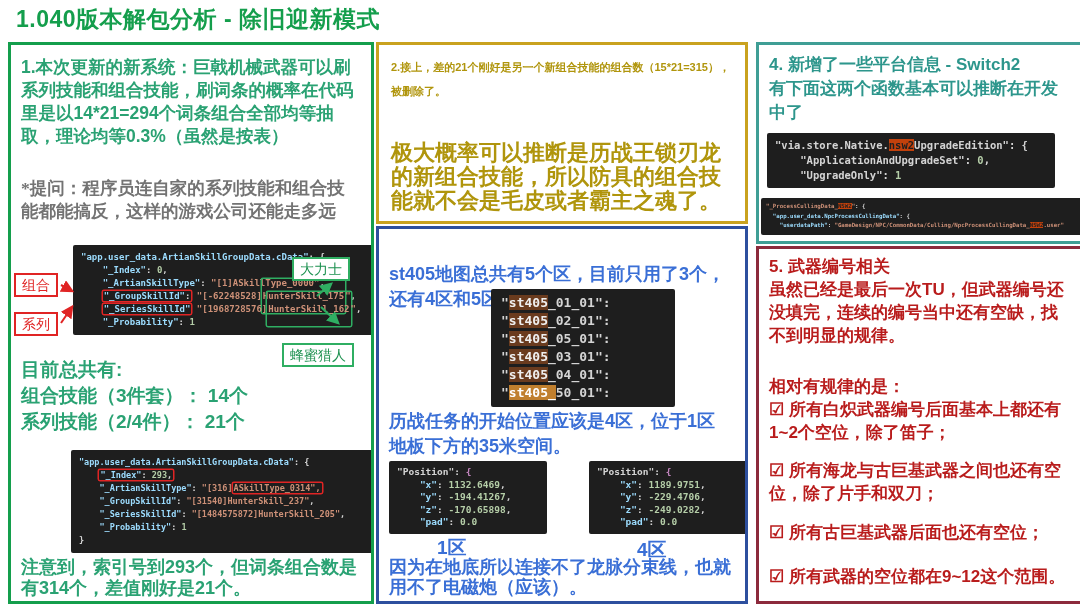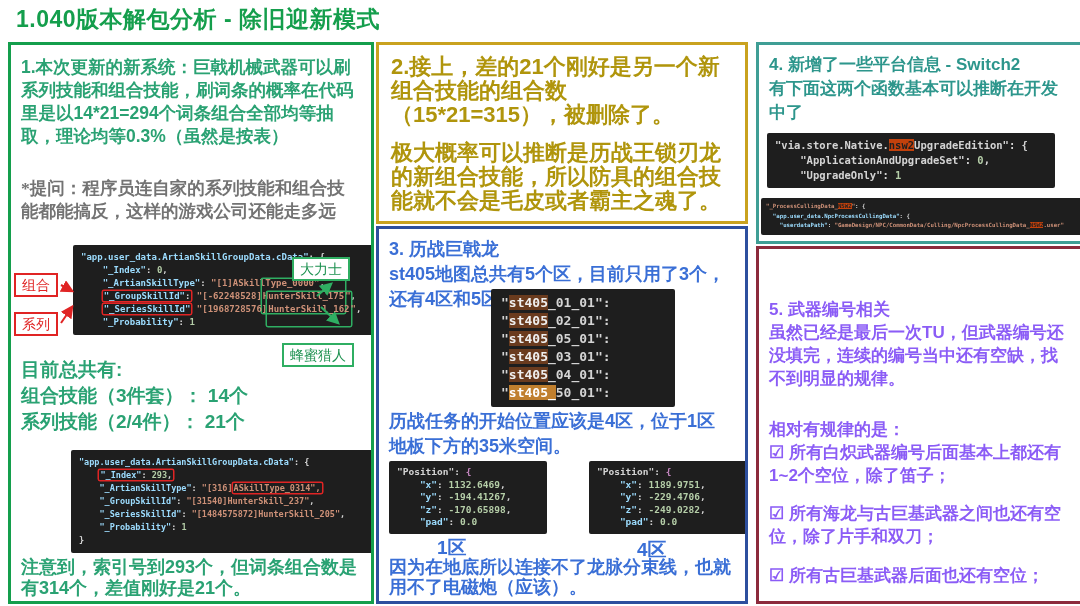--- a/index.html
+++ b/index.html
@@ -12,21 +12,21 @@
   .p-mid-top{left:376px;top:42px;width:366px;height:176px;border:3px solid #c9a21f;}
   .p-mid-bot{left:376px;top:226px;width:366px;height:372px;border:3px solid #2d4f9e;}
   .p-right-top{left:756px;top:42px;width:322px;height:196px;border:3px solid #3f9e95;}
   .p-right-bot{left:756px;top:246px;width:322px;height:352px;border:3px solid #8c2a3c;}
   .txt{position:absolute;font-weight:bold;margin:0;}
   .teal-green{color:#2aa273;}
   .redtxt{color:#737373;font-family:Liberation Serif, serif;}
   .goldtxt{color:#b0950c;}
   .bluetxt{color:#3a6fd6;}
   .tealtxt{color:#2d968c;}
-  .maroontxt{color:#8b5cf6;margin-top:43px;}
+  .maroontxt{color:#b91c1c;}
   
   .code{position:absolute;background:#1e1e1e;border-radius:2px;color:#d4d4d4;
         font-family:"DejaVu Sans Mono",monospace;font-weight:600;}
   .cl{white-space:pre;}
   .w{color:#d4d4d4;}
   .key{color:#9cdcfe;}
   .str{color:#ce9178;}
   .num{color:#b5cea8;}
   .mag{color:#c586c0;}
   .hlb{background:#6a3b1e;color:#efefef;}
@@ -45,21 +45,21 @@
   .p1-question{left:10px;top:132px;width:340px;font-size:17.5px;line-height:23px;}
   .p1-code1{left:62px;top:200px;width:290px;font-size:9px;line-height:13px;padding:6px 8px;}
   .lbl-group{left:3px;top:228px;}
   .lbl-series{left:3px;top:267px;}
   .lbl-strongman{left:281px;top:212px;}
   .lbl-honey{left:271px;top:298px;}
   .p1-summary{left:10px;top:312px;width:340px;font-size:19px;line-height:26px;}
   .p1-code2{left:60px;top:405px;width:294px;font-size:8.5px;line-height:13px;padding:6px 8px;}
   .p1-note{left:10px;top:512px;width:344px;font-size:18px;line-height:21px;}
   
-  .p2-a{left:12px;top:10px;width:340px;font-size:22px;line-height:24px;}
+  .p2-a{left:12px;top:10px;width:340px;font-size:11px;line-height:24px;}
   .p2-b{left:12px;top:96px;width:340px;font-size:22px;line-height:24px;}
   
   .p3-head{left:10px;top:8px;width:344px;font-size:18px;line-height:25px;}
   .p3-body{left:10px;top:33px;width:344px;font-size:18px;line-height:25px;}
   .p3-st405{left:112px;top:60px;width:164px;font-size:13px;line-height:18px;padding:5px 10px;font-weight:bold;}
   .p3-mid{left:10px;top:180px;width:344px;font-size:18px;line-height:25px;}
   .p3-pos1{left:10px;top:232px;width:142px;font-size:9.5px;line-height:12.5px;padding:5px 8px;}
   .p3-pos2{left:210px;top:232px;width:142px;font-size:9.5px;line-height:12.5px;padding:5px 8px;}
   .p3-lbl1{left:58px;top:306px;font-size:19px;}
   .p3-lbl4{left:258px;top:308px;font-size:19px;}
@@ -137,21 +137,20 @@
 
     <p class="txt teal-green p1-note">注意到，索引号到293个，但词条组合数是有314个，差值刚好是21个。</p>
   </section>
 
   <section class="panel p-mid-top">
     <p class="txt goldtxt p2-a">2.接上，差的21个刚好是另一个新组合技能的组合数（15*21=315），被删除了。</p>
     <p class="txt goldtxt p2-b">极大概率可以推断是历战王锁刃龙的新组合技能，所以防具的组合技能就不会是毛皮或者霸主之魂了。</p>
   </section>
 
   <section class="panel p-mid-bot">
-    <p class="txt bluetxt p3-head">3. 历战巨戟龙</p>
     <p class="txt bluetxt p3-body">st405地图总共有5个区，目前只用了3个，还有4区和5区未开放。</p>
     <div class="code p3-st405">
         <div class="cl"><span class="w">"</span><span class="hlb">st405</span><span class="w">_01_01":</span></div>
         <div class="cl"><span class="w">"</span><span class="hlb">st405</span><span class="w">_02_01":</span></div>
         <div class="cl"><span class="w">"</span><span class="hlb">st405</span><span class="w">_05_01":</span></div>
         <div class="cl"><span class="w">"</span><span class="hlb">st405</span><span class="w">_03_01":</span></div>
         <div class="cl"><span class="w">"</span><span class="hlb">st405</span><span class="w">_04_01":</span></div>
         <div class="cl"><span class="w">"</span><span class="hlo">st405_</span><span class="w">50_01":</span></div>
       </div>
     <p class="txt bluetxt p3-mid">历战任务的开始位置应该是4区，位于1区地板下方的35米空间。</p>

